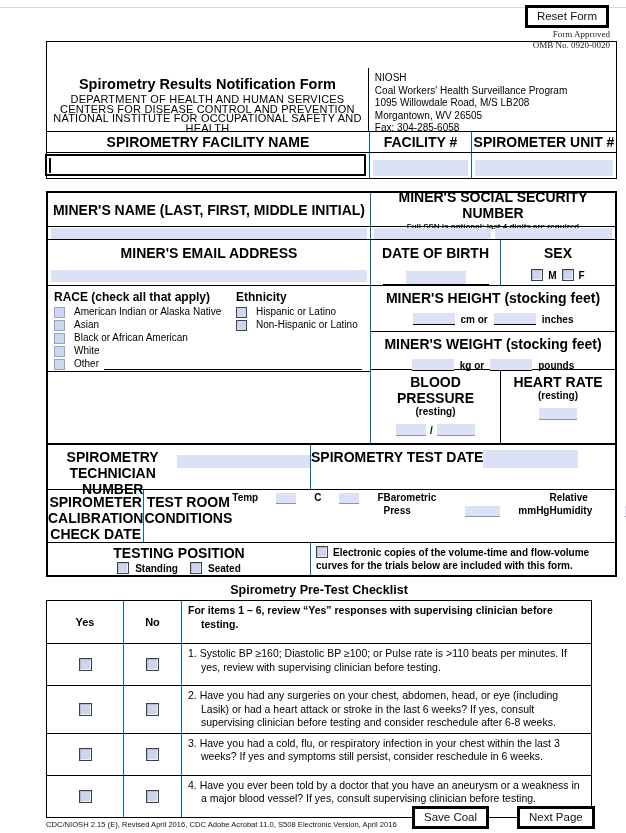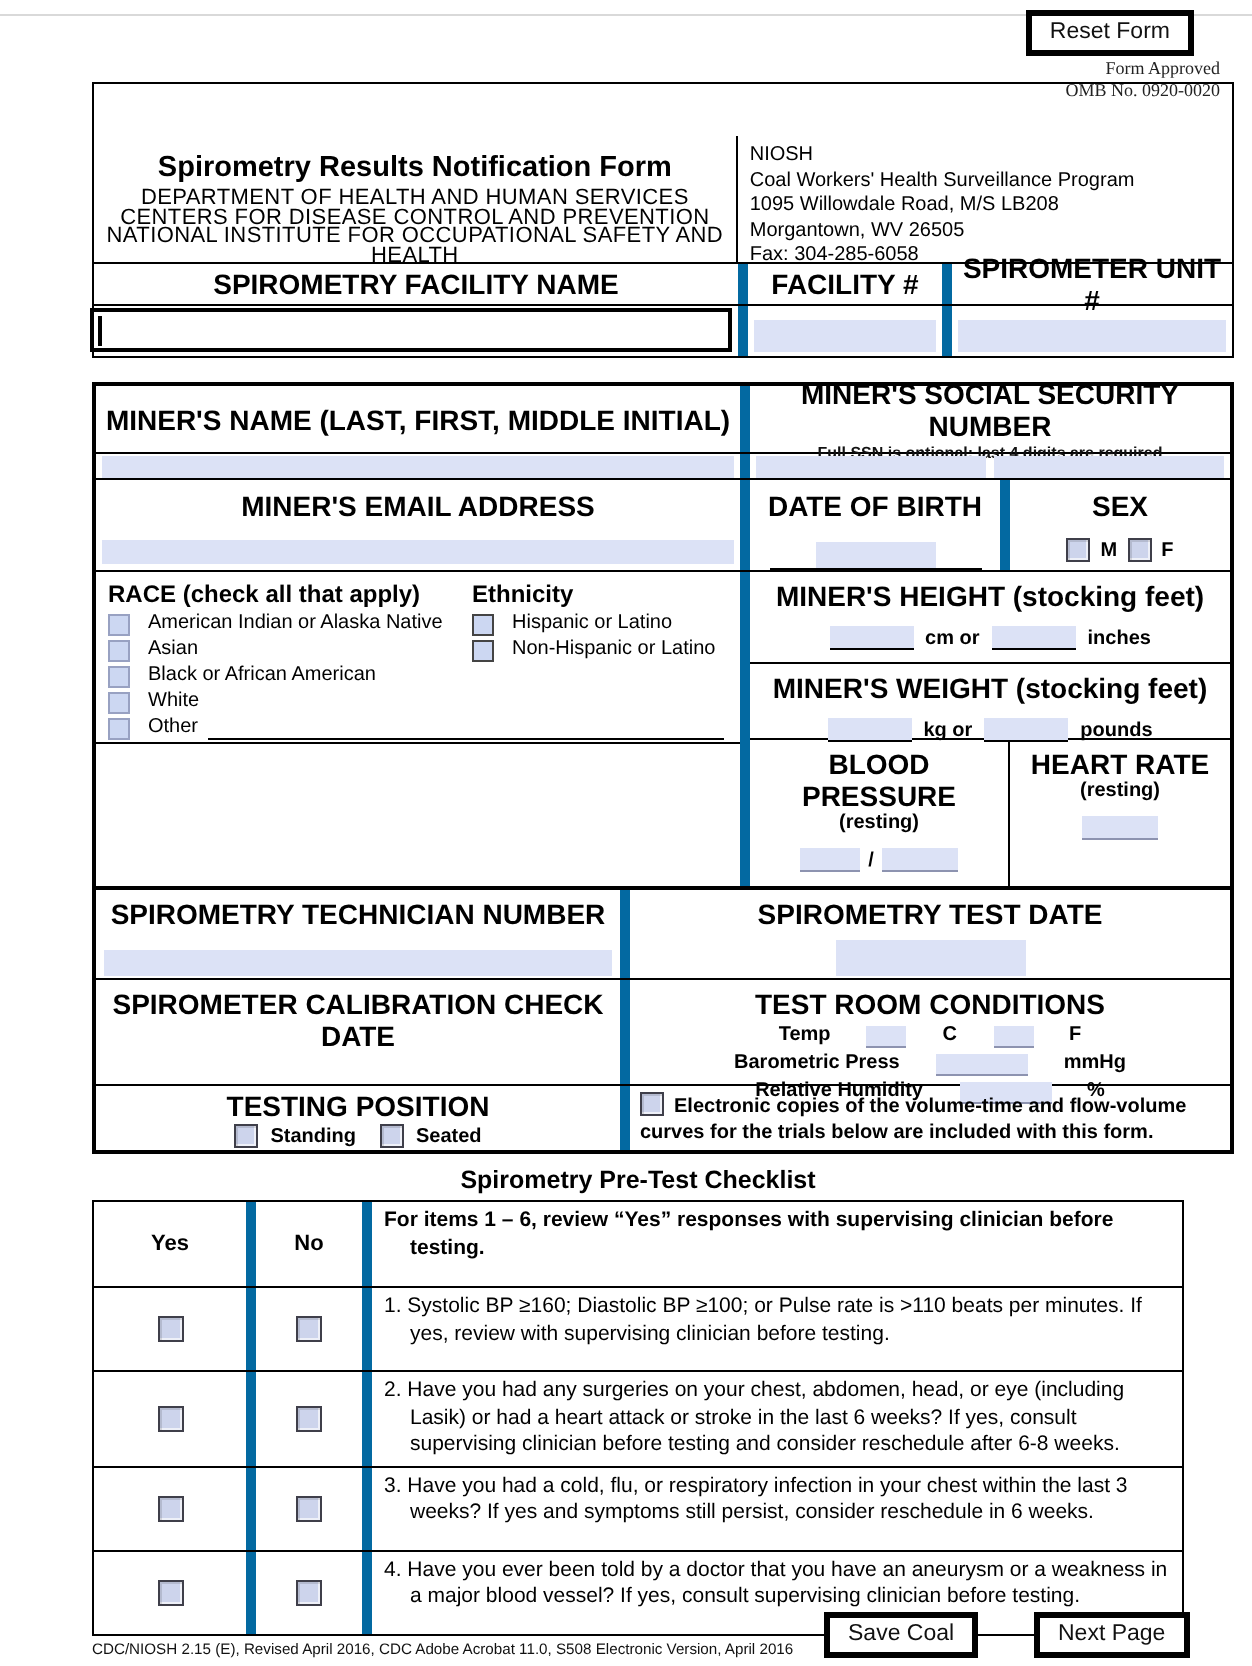--- a/index.html
+++ b/index.html
@@ -5,34 +5,34 @@
   * { margin:0; padding:0; box-sizing:border-box; }
   html,body { background:#fff; }
   body { width:626px; height:833px; position:relative; overflow:hidden;
          font-family:"Liberation Sans", sans-serif; color:#000; }
   .page { position:absolute; inset:0; background:#fff; }
   .topline { position:absolute; top:7px; left:0; width:626px; height:1px; background:#d9d9d9; }
 
   
   .pdf-btn { position:absolute; background:#fff; border:3px solid #000; color:#111;
              font-size:11.5px; line-height:15px; padding:1px 9px; text-align:center; cursor:pointer; }
-  .reset-btn { top:5px; right:29px;text-align:right; }
+  .reset-btn { top:5px; right:17px;text-align:right; }
   .save-btn { top:806px; left:412px; }
   .next-btn { top:806px; left:517px; }
   .omb { position:absolute; top:29px; right:16px; text-align:right;
          font-family:"Liberation Serif", serif; font-size:9px; line-height:10.5px; color:#222; }
 
   
   .content { position:absolute; left:46px; top:41px; width:571px; }
 
   .t { border:1px solid #000; }
   .t2 { border:2px solid #000; }
   .tr { display:flex; border-top:1px solid #000; }
   .tr:first-child { border-top:none; }
-  .td { border-left:5px solid #0369a1; position:relative; }
+  .td { border-left:1px solid #0369a1; position:relative; }
   .td:first-child { border-left:none; }
 
   .lbl { font-weight:bold; font-size:14px; text-align:center; }
   .blue { background:#dce2f6; }
   .bful { border-bottom:1.5px solid #000; }
   .bfgray { border-bottom:1px solid #8d93b0; }
 
   
   .hdr-row { display:flex; height:63px;margin-top:26px; }
   .hdr-title-cell { width:322px; text-align:center; padding-top:8px; }
@@ -95,21 +95,21 @@
   .bp-cell { width:130px; border-right:1px solid #000; text-align:center; }
   .hr-cell { flex:1; text-align:center; }
   .sub { font-weight:bold; font-size:10px; }
   .bp-fields { margin-top:7px; display:flex; justify-content:center; align-items:center; gap:4px;
                font-weight:bold; font-size:10px; }
   .pad-t4 { padding-top:4px; }
 
   
   .tt { margin-top:-2px; }
   .t-r1 { height:44px; }
-  .t-r1 .td, .t-r2 .td { display:flex; flex-direction:column; align-items:center; }
+  .t-r1 .td, .t-r2 .td { display:flex; align-items:flex-start; }
   .w262 { width:262px; } .wrest { flex:1; }
   .tech-blue { width:calc(100% - 8px); height:13px; margin-top:10px; }
   .date-blue { width:95px; height:18px; margin-top:5px; }
   .t-r2 { height:53px; }
   .calib-blue { width:72px; height:16px; margin-top:17px; }
   .room-line { display:flex; align-items:flex-end; justify-content:center; gap:18px;
                font-weight:bold; font-size:10px; line-height:13px; margin-top:1px; }
   .rb-s { width:20px; height:11px; } .rb-m { width:46px; height:11px; }
   .t-r3 { height:33px; }
   .pos-cell { width:262px; text-align:center; padding-top:2px; }

